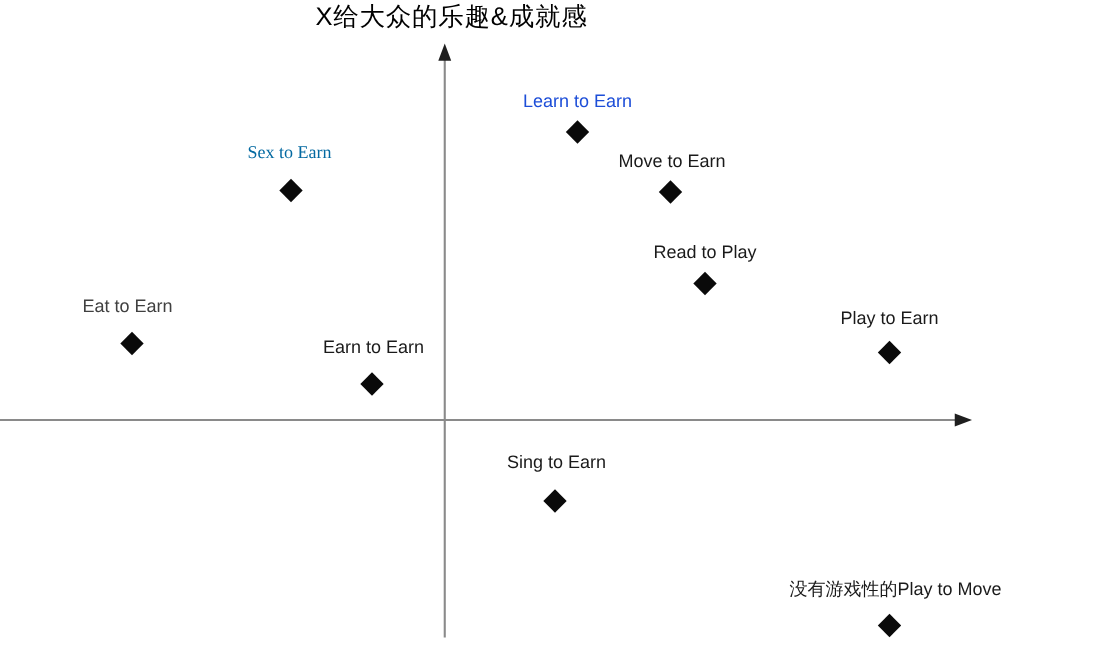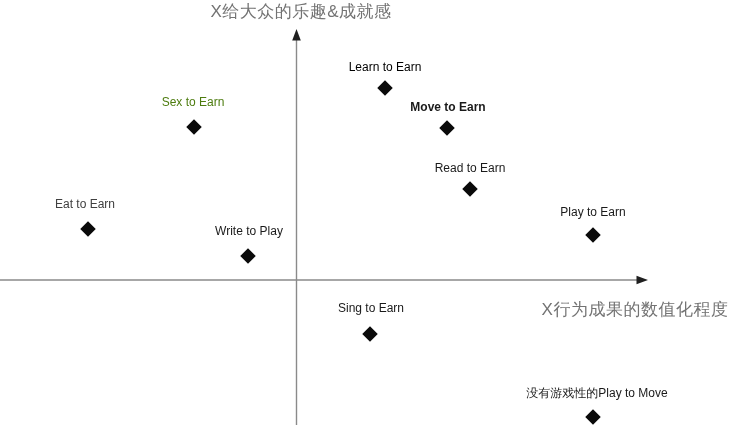--- a/index.html
+++ b/index.html
@@ -8,21 +8,21 @@
     width:737px;height:431px;
     background:#ffffff;
     overflow:hidden;
     font-family:"Liberation Sans","DejaVu Sans",sans-serif;
   }
   .axes-svg{position:absolute;left:0;top:0;}
   .axis-title{
     position:absolute;
     transform:translate(-50%,-50%);
     font-size:17px;
-    color:#737373;
+    color:#000000;
     white-space:nowrap;
     letter-spacing:0.5px;
   }
   .pt-label{
     position:absolute;
     transform:translate(-50%,-50%);
     font-size:12px;
     color:#1a1a1a;
     white-space:nowrap;
   }
@@ -40,34 +40,33 @@
 
   <svg class="axes-svg" width="737" height="431" viewBox="0 0 737 431">
     <line class="axis-line" x1="296.5" y1="34" x2="296.5" y2="425" stroke-width="1.4" stroke="#8a8a8a"></line>
     <polygon class="axis-arrow" points="296.5,29 292.2,40.5 300.8,40.5" fill="#1f1f1f"></polygon>
     <line class="axis-line" x1="0" y1="280" x2="640" y2="280" stroke-width="1.4" stroke="#8a8a8a"></line>
     <polygon class="axis-arrow" points="648,280 636.5,275.7 636.5,284.3" fill="#1f1f1f"></polygon>
   </svg>
 
   <div class="axis-title" style="left:301px;top:11px;">X给大众的乐趣&amp;成就感</div>
 
-  <div class="axis-title" style="left:635px;top:309px;">X行为成果的数值化程度</div>
 
   <div id="points">
       <div class="pt-label" style="left: 85px; top: 204px; color: #404040;">Eat to Earn</div>
       <div class="marker" style="left: 88px; top: 229px; background: rgb(10, 10, 10);"></div>
-      <div class="pt-label" style="left: 193px; top: 102px; color: #4d7c0f;">Sex to Earn</div>
+      <div class="pt-label" style="left: 193px; top: 102px; color: #0369a1; font-family: Liberation Serif, serif;">Sex to Earn</div>
       <div class="marker" style="left: 194px; top: 127px; background: rgb(10, 10, 10);"></div>
-      <div class="pt-label" style="left: 249px; top: 231px; color: rgb(26, 26, 26);">Write to Play</div>
+      <div class="pt-label" style="left: 249px; top: 231px; color: rgb(26, 26, 26);">Earn to Earn</div>
       <div class="marker" style="left: 248px; top: 256px; background: rgb(10, 10, 10);"></div>
-      <div class="pt-label" style="left: 385px; top: 67px; color: #000000;">Learn to Earn</div>
+      <div class="pt-label" style="left: 385px; top: 67px; color: #1d4ed8;">Learn to Earn</div>
       <div class="marker" style="left: 385px; top: 88px; background: rgb(10, 10, 10);"></div>
-      <div class="pt-label" style="left: 448px; top: 107px; color: rgb(26, 26, 26); font-weight: bold;">Move to Earn</div>
+      <div class="pt-label" style="left: 448px; top: 107px; color: rgb(26, 26, 26);">Move to Earn</div>
       <div class="marker" style="left: 447px; top: 128px; background: rgb(10, 10, 10);"></div>
-      <div class="pt-label" style="left: 470px; top: 168px; color: rgb(26, 26, 26);">Read to Earn</div>
+      <div class="pt-label" style="left: 470px; top: 168px; color: rgb(26, 26, 26);">Read to Play</div>
       <div class="marker" style="left: 470px; top: 189px; background: rgb(10, 10, 10);"></div>
       <div class="pt-label" style="left: 593px; top: 212px; color: rgb(26, 26, 26); text-align: center;">Play to Earn</div>
       <div class="marker" style="left: 593px; top: 235px; background: rgb(10, 10, 10);"></div>
       <div class="pt-label" style="left: 371px; top: 308px; color: rgb(26, 26, 26);">Sing to Earn</div>
       <div class="marker" style="left: 370px; top: 334px; background: rgb(10, 10, 10);"></div>
       <div class="pt-label" style="left: 597px; top: 393px; color: rgb(26, 26, 26);">没有游戏性的Play to Move</div>
       <div class="marker" style="left: 593px; top: 417px; background: rgb(10, 10, 10);"></div>
     </div>
 
 </div>

